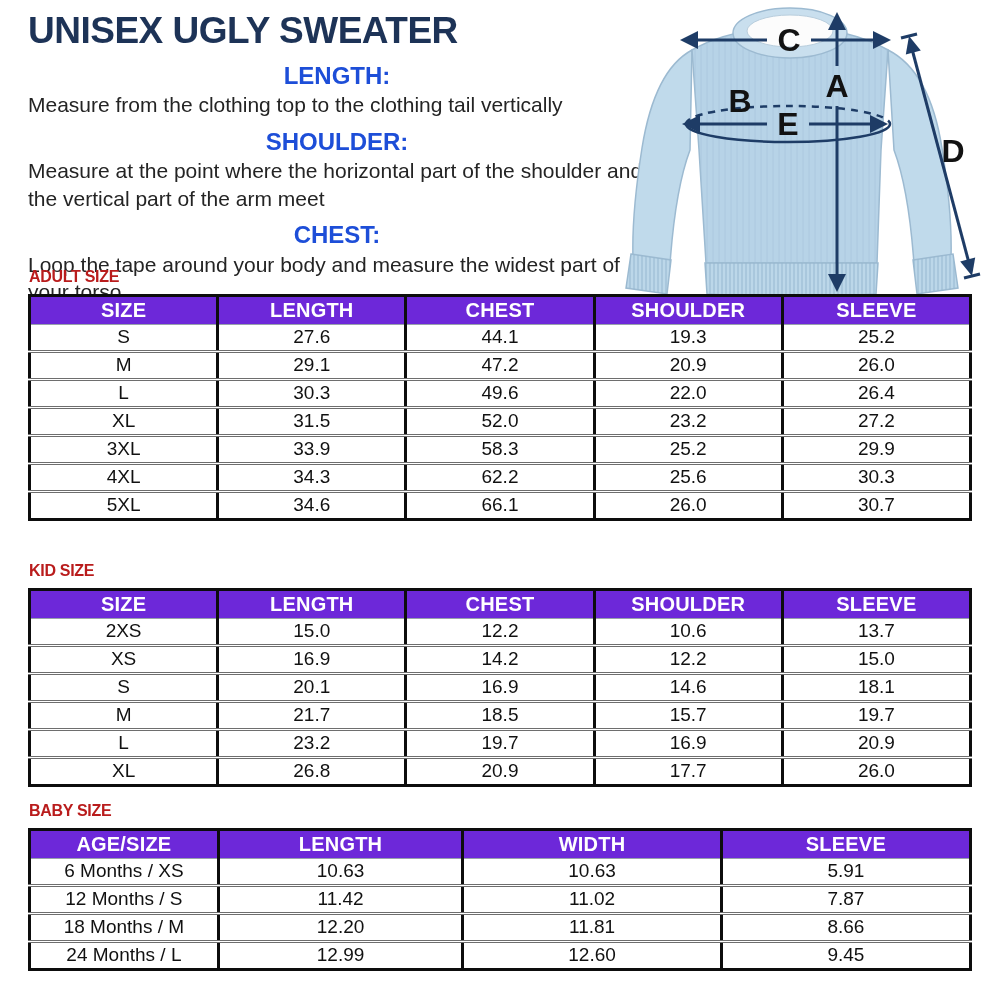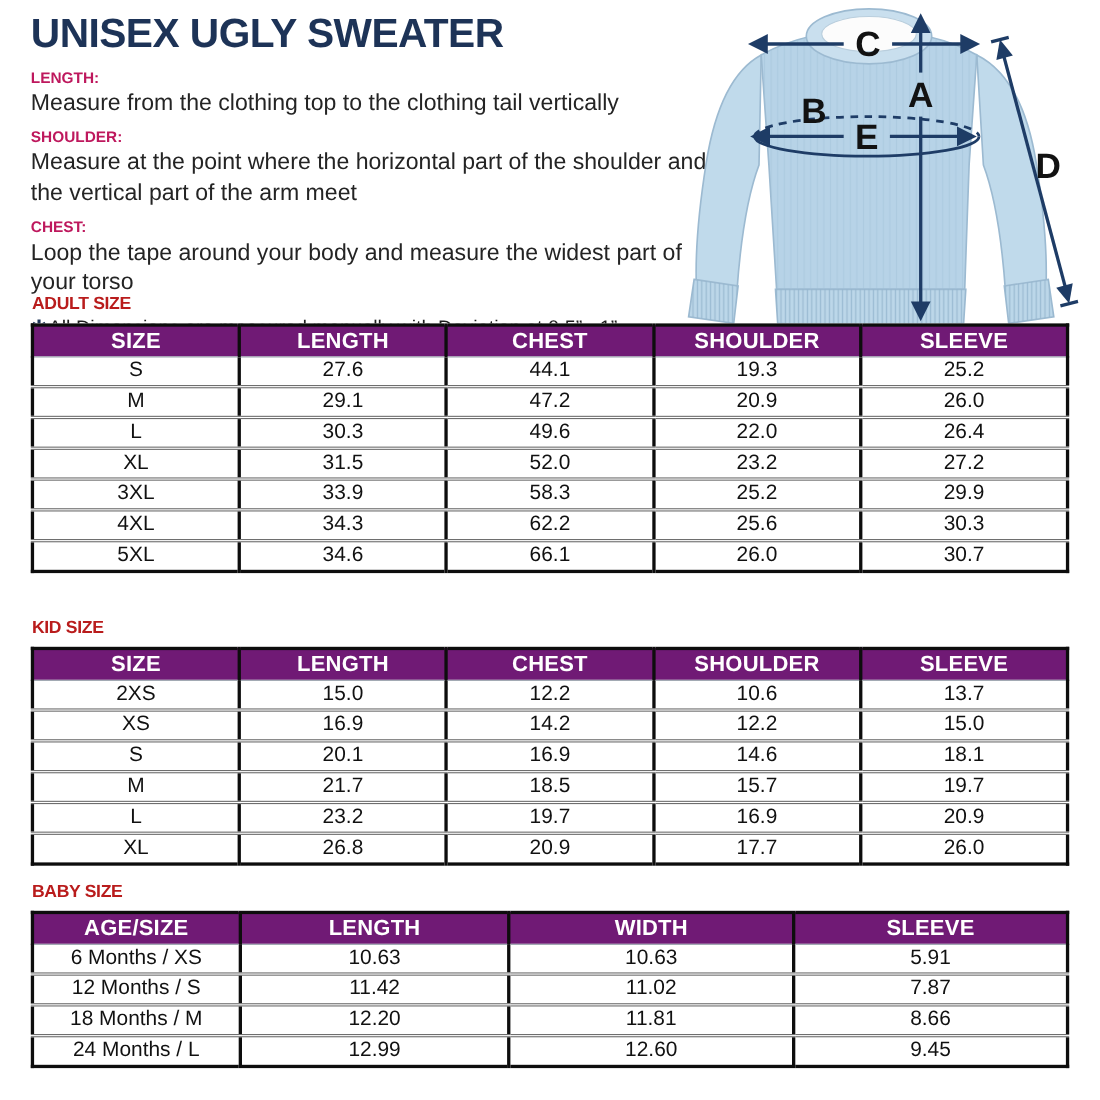--- a/index.html
+++ b/index.html
@@ -3,40 +3,40 @@
 <meta charset="utf-8">
 <style>
   html,body{margin:0;padding:0;background:#ffffff;}
   body{width:1000px;height:1000px;position:relative;overflow:hidden;
        font-family:"Liberation Sans",sans-serif;color:#232323;}
 
   
   .intro{position:absolute;left:28px;top:12px;width:618px;}
   .title{font-size:37px;font-weight:bold;color:#1d3357;letter-spacing:-0.5px;
          margin:0 0 11px 0;line-height:1.05;}
-  .ins h2{font-size:14px;font-weight:bold;color:#be185d;margin:0 0 2px 0;line-height:1.15;}
+  .ins h2{font-size:24px;font-weight:bold;color:#1d4ed8;margin:0 0 2px 0;line-height:1.15;text-align:center;}
   .ins p{font-size:21px;margin:0 0 9px 0;line-height:1.3;color:#242424;}
   .note{font-size:18px;color:#1c1c1c;margin:16px 0 0 0;}
   .note .star{color:#1d3357;font-size:18px;margin-right:1px;}
 
   
   .diagram{position:absolute;left:620px;top:0;width:380px;height:300px;}
   .dim-label{font-family:"Liberation Sans",sans-serif;font-size:32px;font-weight:bold;fill:#121212;}
 
   
   .block{position:absolute;left:28px;width:944px;}
   .block-adult{top:268px;}
   .block-kid{top:562px;}
   .block-baby{top:802px;}
   .block h3{font-size:16px;font-weight:bold;color:#b91c1c;margin:0 0 8px 1px;
             letter-spacing:-0.3px;line-height:1.1;}
 
   table.size-table{width:100%;border-collapse:collapse;table-layout:fixed;
                    border:3px solid #0d0d0d;background:#fff;}
-  table.size-table th{background:#701a75;color:#ffffff;font-size:20px;font-weight:bold;
+  table.size-table th{background:#6d28d9;color:#ffffff;font-size:20px;font-weight:bold;
                       height:27px;padding:0;text-align:center;letter-spacing:0.2px;
                       border-left:3px solid #0d0d0d;border-bottom:1px solid #98a1ab;}
   table.size-table td{font-size:19px;color:#111;height:25px;padding:0;text-align:center;
                       border-left:3px solid #0d0d0d;border-top:3px double #6e6e6e;}
   table.size-table th:first-child,
   table.size-table td:first-child{border-left:none;}
   table.size-table tbody tr:first-child td{border-top:none;}
 
   .cols-5 th{width:20%;}
   .cols-4 th:nth-child(1){width:20%;}

